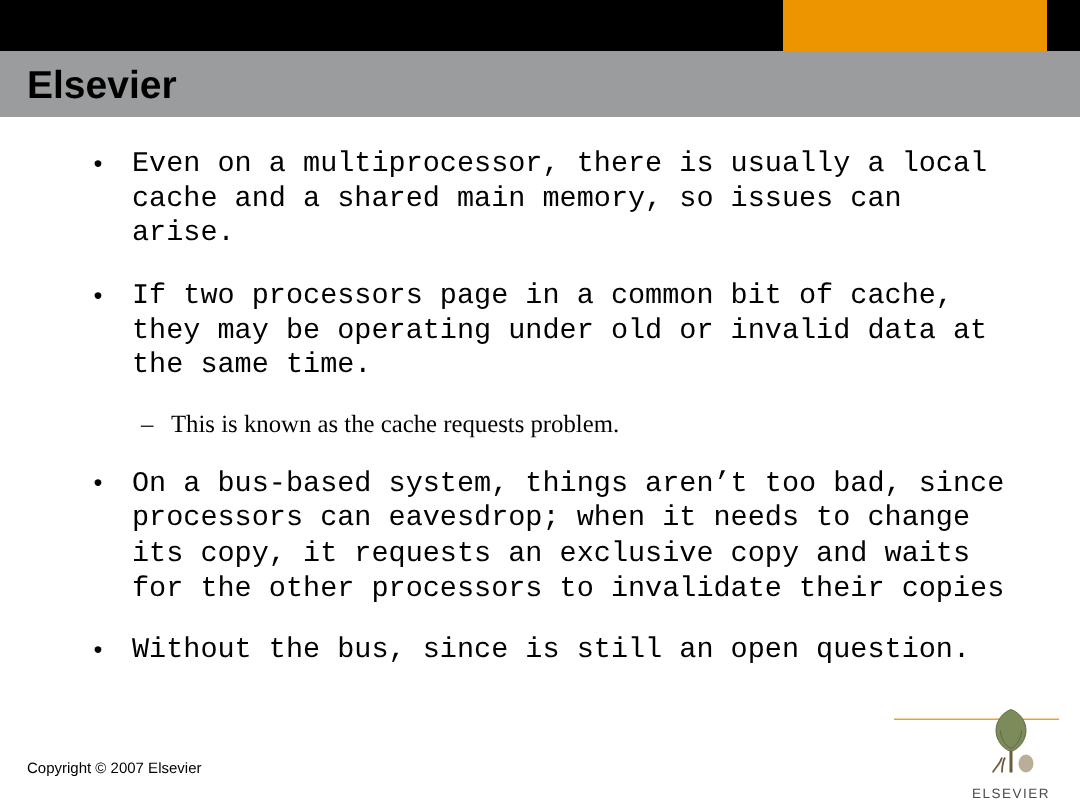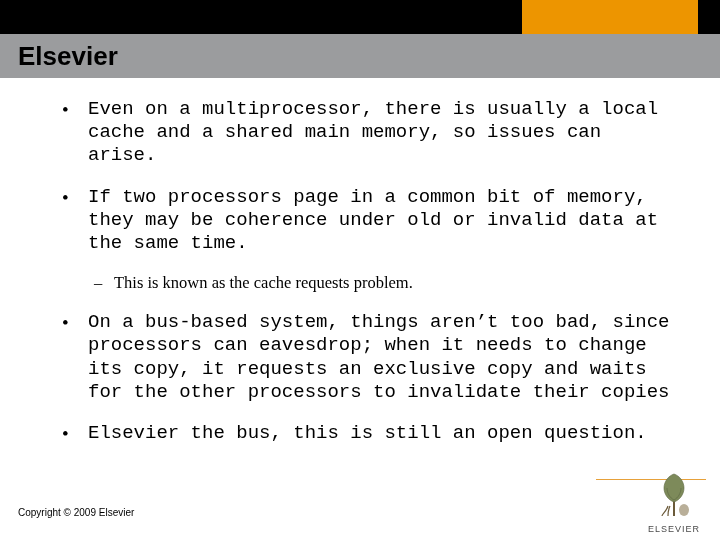--- a/index.html
+++ b/index.html
@@ -127,40 +127,40 @@
 
 <div class="content">
 
   <div class="bullet">
     <div class="dot">•</div>
     <div class="txt">Even on a multiprocessor, there is usually a local cache and a shared main memory, so issues can arise.</div>
   </div>
 
   <div class="bullet">
     <div class="dot">•</div>
-    <div class="txt">If two processors page in a common bit of memory, they may be coherence under old or invalid data at the same time.</div>
+    <div class="txt">If two processors page in a common bit of cache, they may be operating under old or invalid data at the same time.</div>
   </div>
   <div class="subbullet">
     <div class="dash">–</div>
     <div class="txt">This is known as the cache requests problem.</div>
   </div>
 
   <div class="bullet">
     <div class="dot">•</div>
     <div class="txt">On a bus-based system, things aren’t too bad, since processors can eavesdrop; when it needs to change its copy, it requests an exclusive copy and waits for the other processors to invalidate their copies</div>
   </div>
 
   <div class="bullet">
     <div class="dot">•</div>
-    <div class="txt">Elsevier the bus, this is still an open question.</div>
+    <div class="txt">Without the bus, since is still an open question.</div>
   </div>
 
 </div>
 
-<div class="copyright">Copyright © 2009 Elsevier</div>
+<div class="copyright">Copyright © 2007 Elsevier</div>
 
 <div class="logo-rule"></div>
 <div class="logo">
   <svg class="logo-tree" viewBox="0 0 52 48">
     <rect x="0" y="0" width="52" height="48" fill="none"></rect>
     <path d="M26 46 L26 26" stroke="#6b5a3a" stroke-width="2" fill="none"></path>
     <path d="M26 32 C20 30 16 24 16 18 C16 12 20 6 26 4 C32 6 36 12 36 18 C36 24 32 30 26 32 Z" fill="#7d8a5a" stroke="#5a6440" stroke-width="0.6"></path>
     <path d="M26 30 C22 28 19 23 19 18 M26 30 C30 28 33 23 33 18" stroke="#5a6440" stroke-width="0.6" fill="none"></path>
     <path d="M14 46 C14 44 18 42 20 36 M20 46 C20 44 20 40 22 36" stroke="#6b5a3a" stroke-width="1.2" fill="none"></path>
     <ellipse cx="36" cy="40" rx="5" ry="6" fill="#8a7a55" opacity="0.6"></ellipse>

